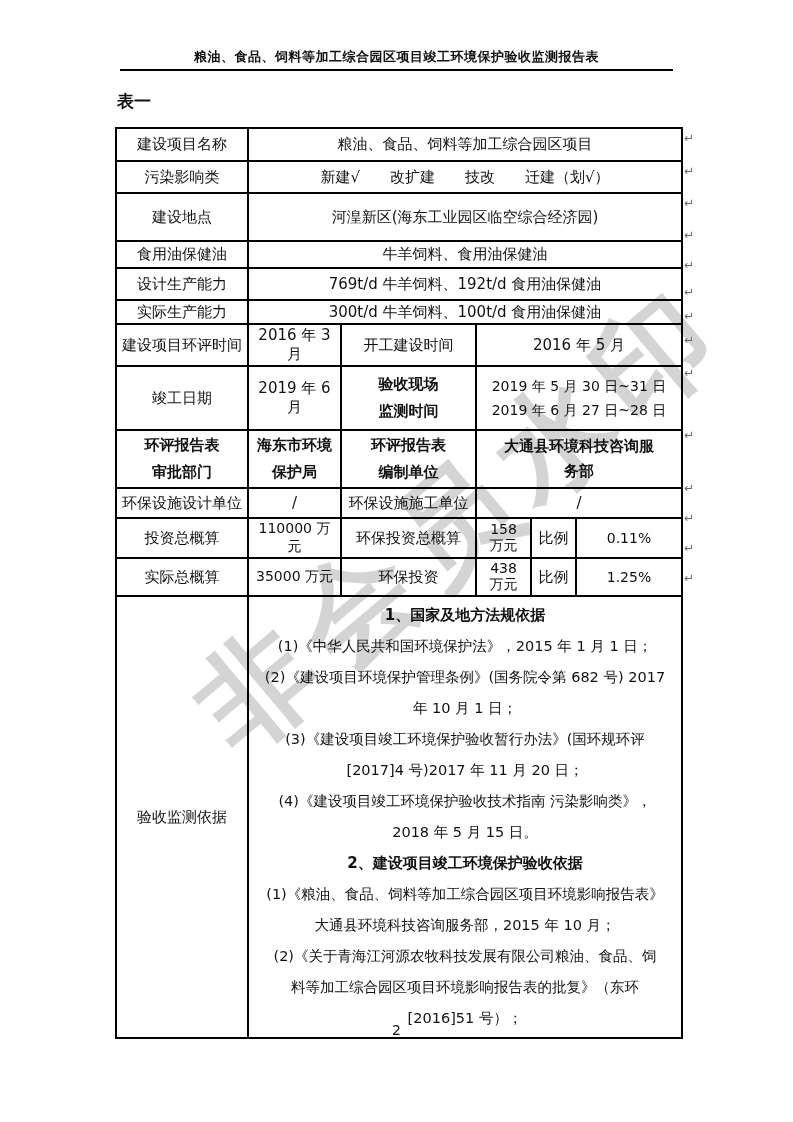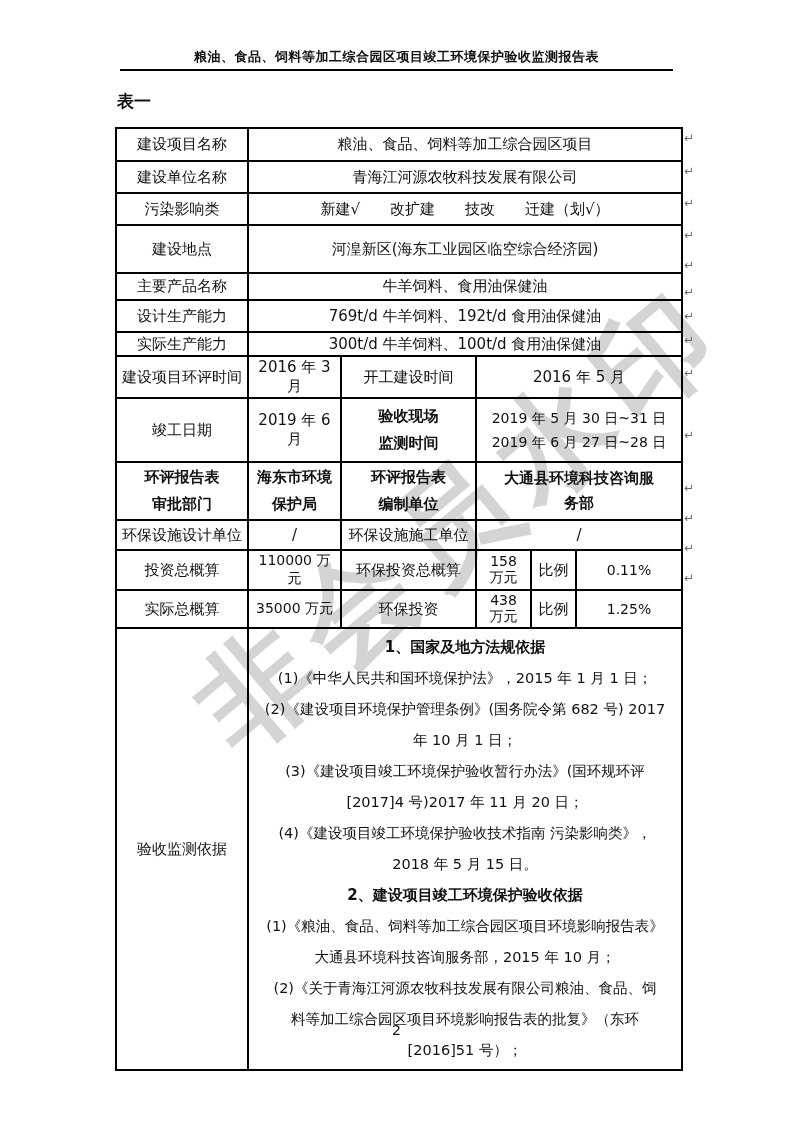--- a/index.html
+++ b/index.html
@@ -104,33 +104,29 @@
       <col style="width:55px">
         <col style="width:45px">
         <col style="width:106px">
     </colgroup>
     <tbody>
       <tr style="height:33px">
         <td>建设项目名称</td>
         <td colspan="5">粮油、食品、饲料等加工综合园区项目</td>
       </tr>
       <tr style="height:32px">
-        <td>建设单位名称</td>
-        <td colspan="5">青海江河源农牧科技发展有限公司</td>
-      </tr>
-      <tr style="height:32px">
         <td>污染影响类</td>
         <td colspan="5">新建√　　改扩建　　技改　　迁建（划√）</td>
       </tr>
       <tr style="height:48px">
         <td>建设地点</td>
         <td colspan="5" class="left">河湟新区(海东工业园区临空综合经济园)</td>
       </tr>
       <tr style="height:27px">
-        <td>主要产品名称</td>
+        <td>食用油保健油</td>
         <td colspan="5">牛羊饲料、食用油保健油</td>
       </tr>
       <tr style="height:32px">
         <td>设计生产能力</td>
         <td colspan="5">769t/d 牛羊饲料、192t/d 食用油保健油</td>
       </tr>
       <tr style="height:24px">
         <td>实际生产能力</td>
         <td colspan="5">300t/d 牛羊饲料、100t/d 食用油保健油</td>
       </tr>

